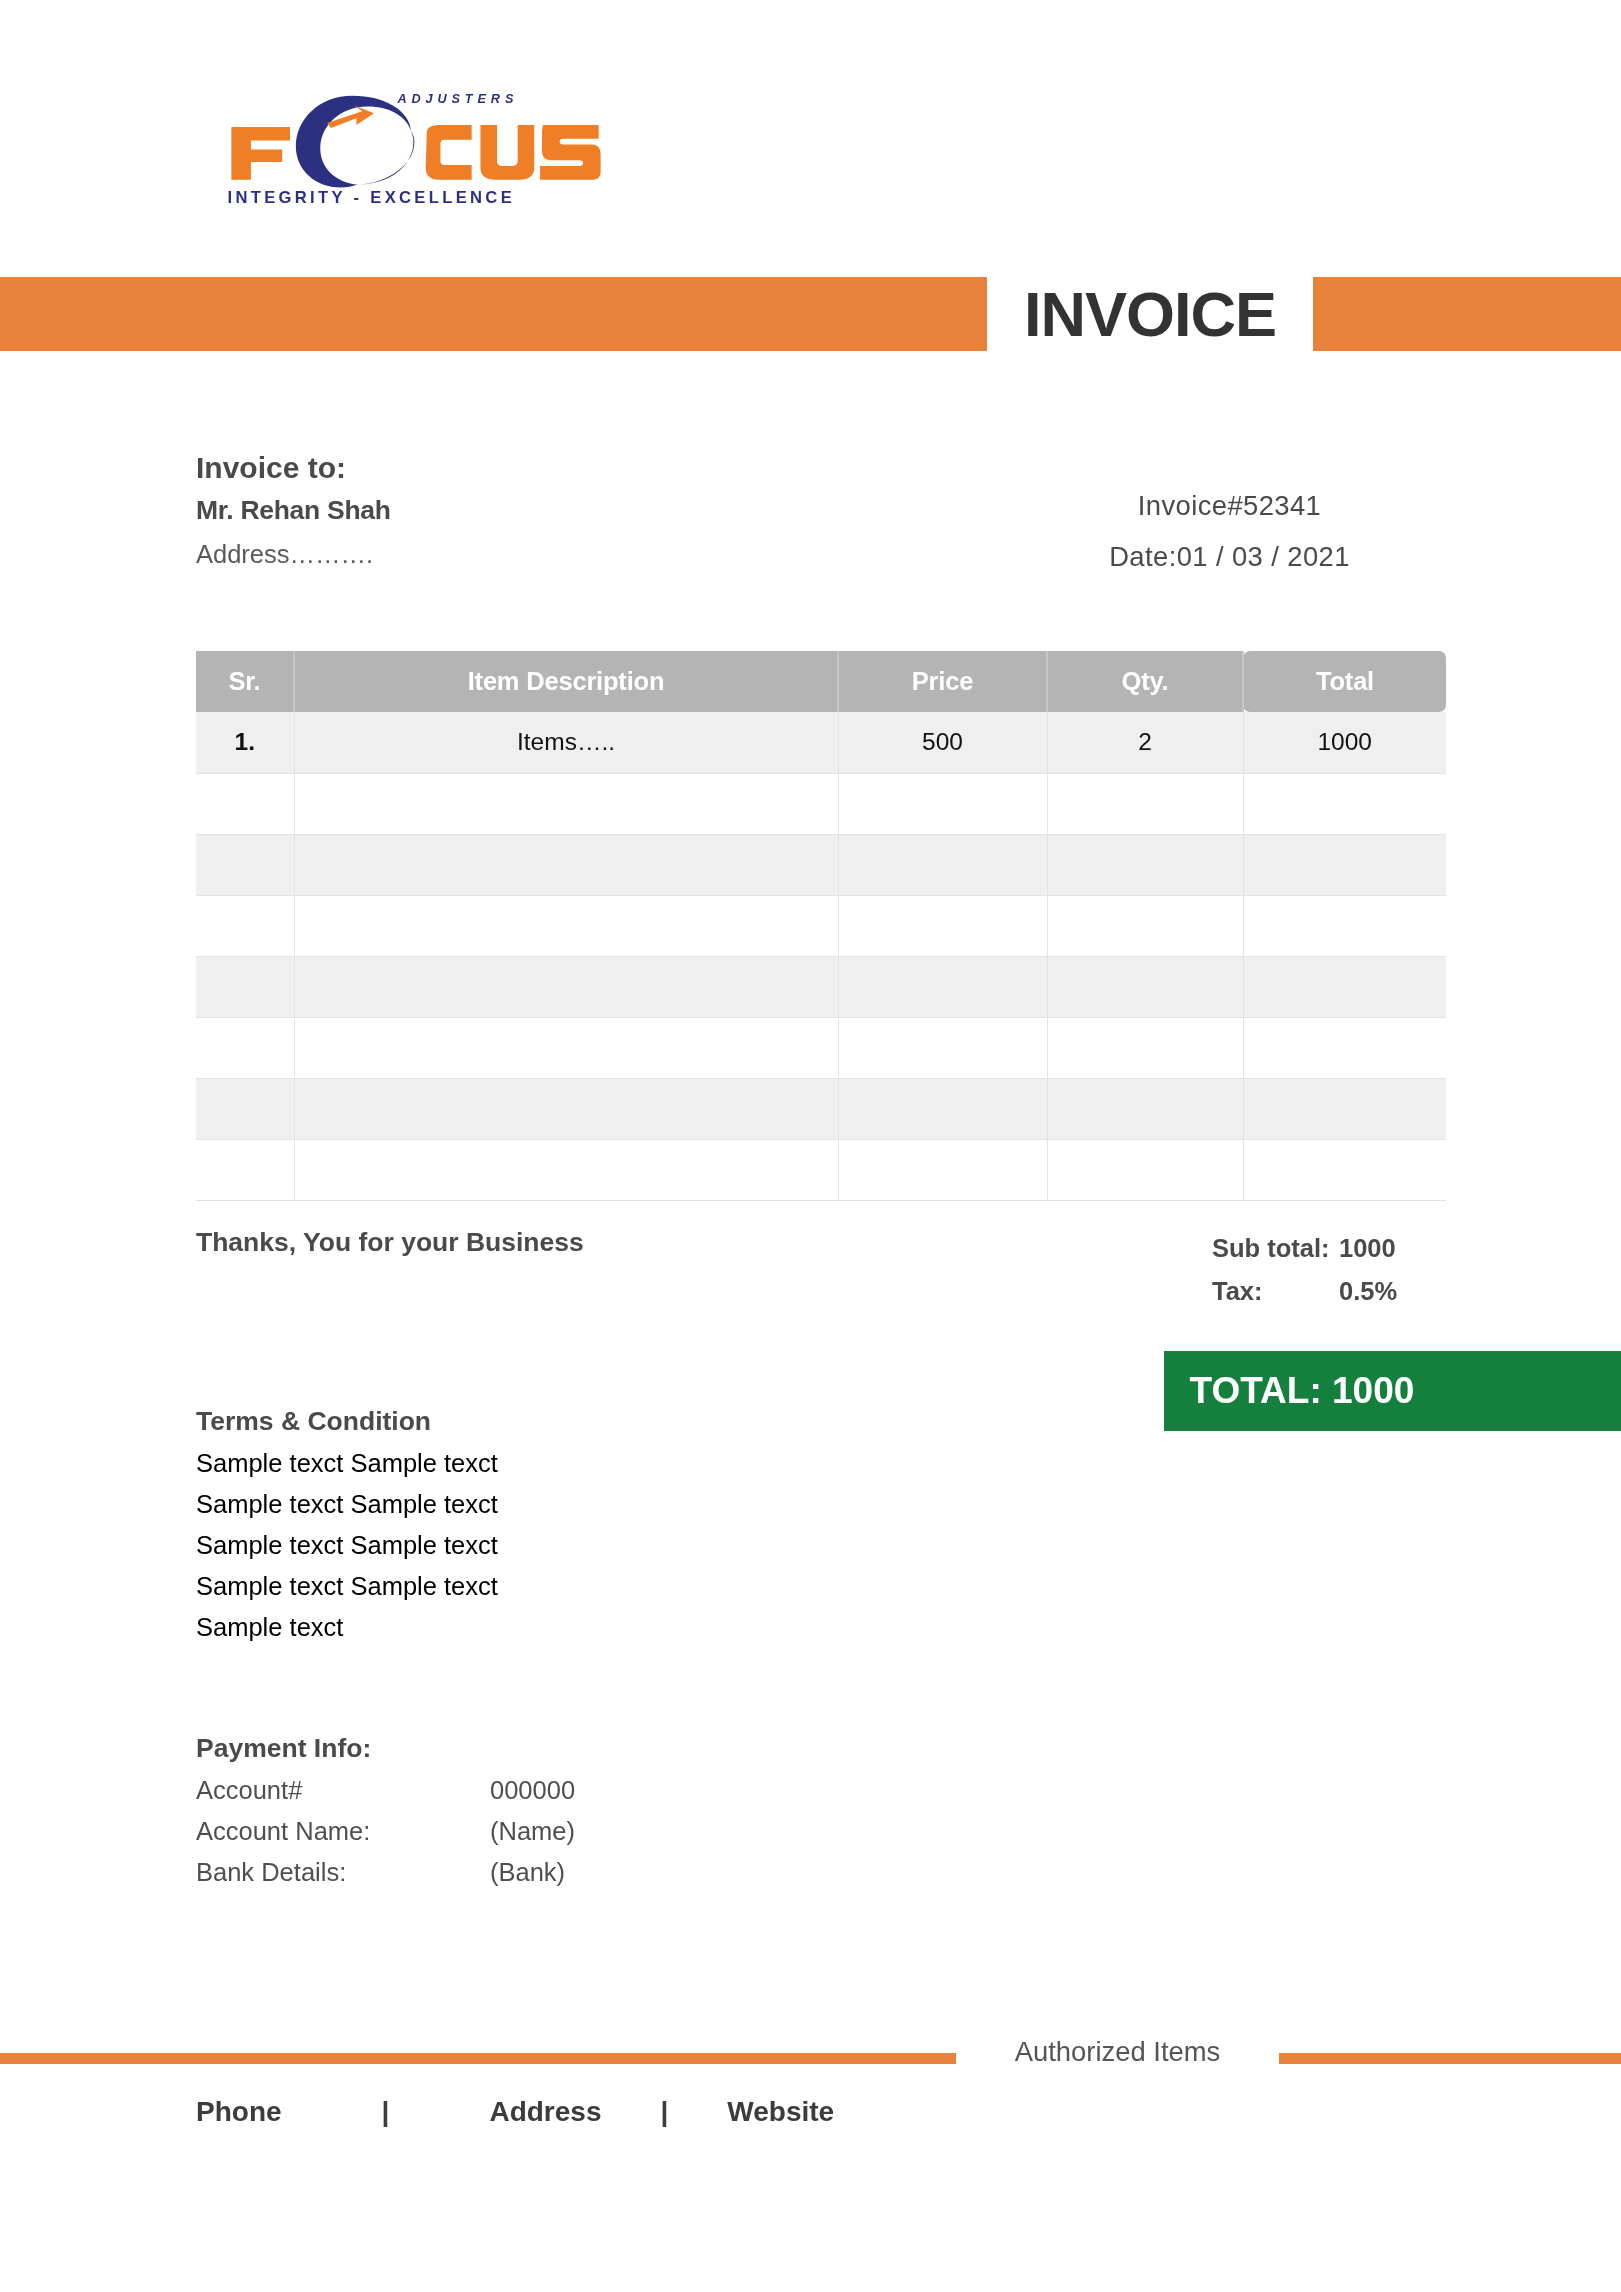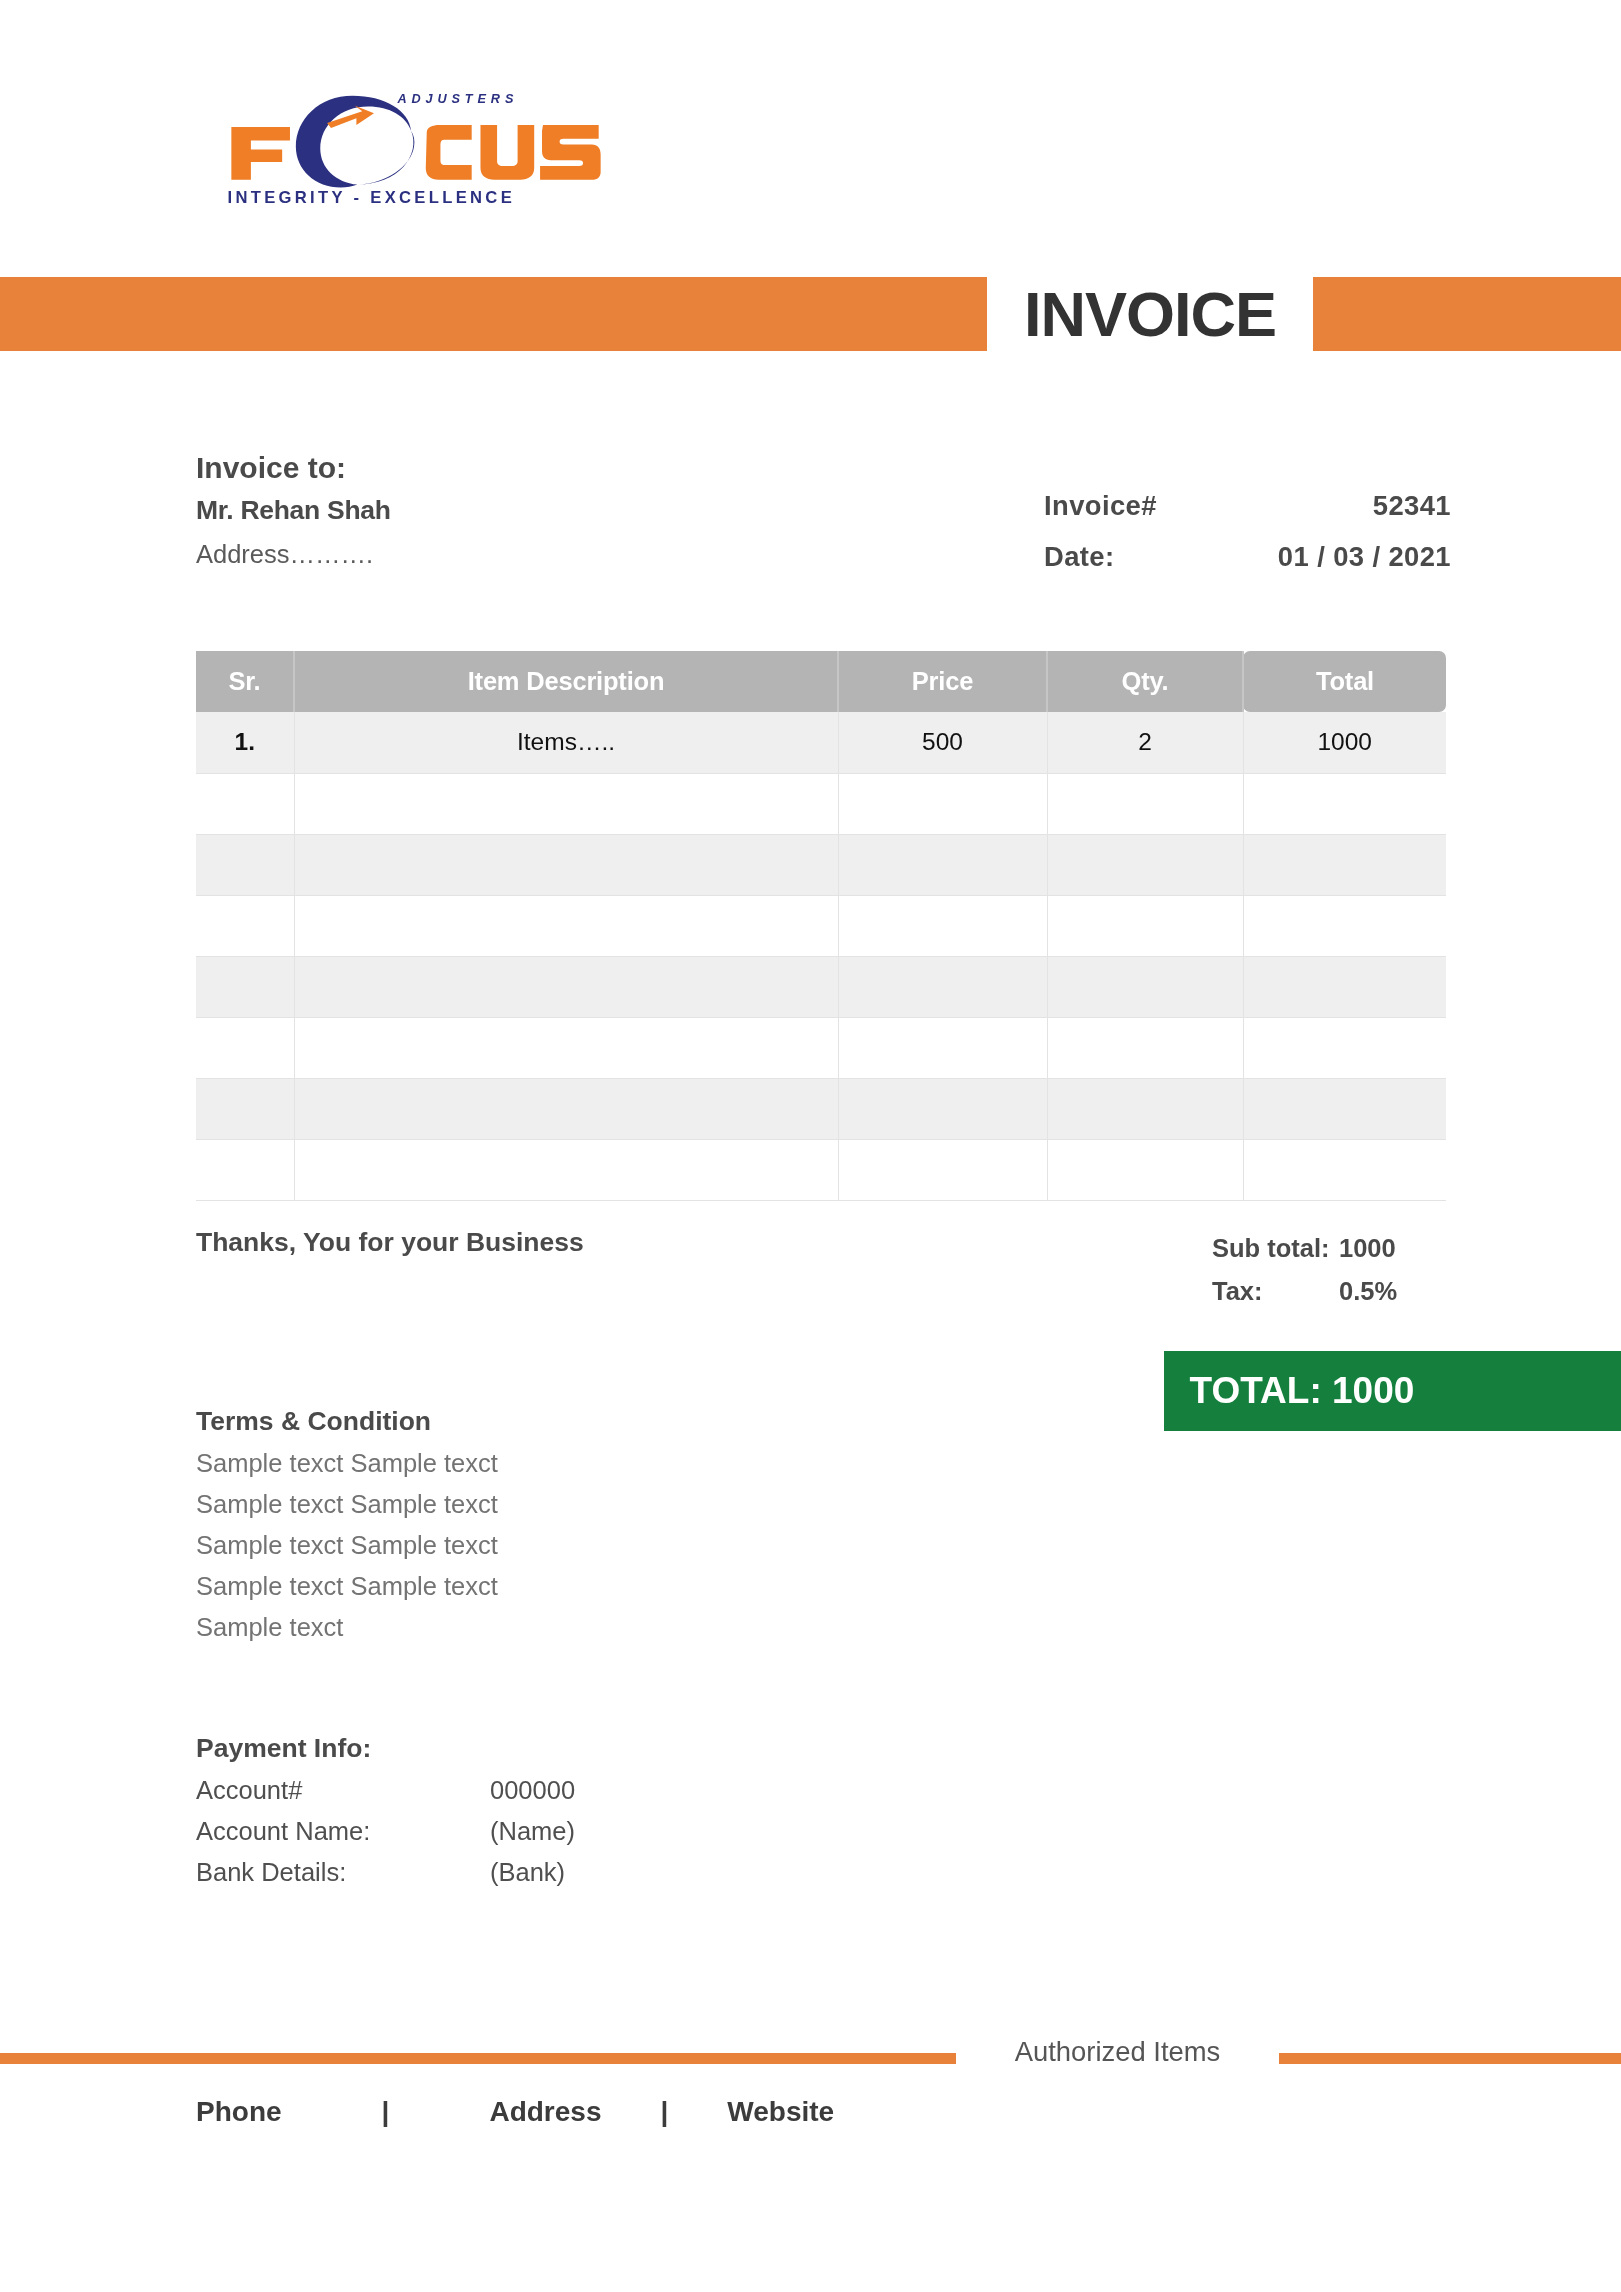--- a/index.html
+++ b/index.html
@@ -83,26 +83,25 @@
   
   .meta {
     position: absolute;
     left: 1008px;
     top: 480px;
     width: 443px;
     color: #4a4a4a;
   }
   .meta-row {
     display: flex;
-    justify-content: space-between;
+    justify-content: center;
     font-size: 27.4px;
-    font-weight: bold;
+    font-weight: normal;
     line-height: 51px;
     letter-spacing: 0.4px;
-    margin-left: 36px;
   }
   .meta-label { text-align: left; }
   .meta-value { text-align: right; }
 
   
   .items-table {
     position: absolute;
     left: 196px;
     top: 651px;
     width: 1250px;
@@ -185,21 +184,21 @@
   .terms {
     position: absolute;
     left: 196px;
     top: 1400px;
     color: #4a4a4a;
   }
   .terms-title {
     font-size: 26.5px; font-weight: bold; line-height: 43px;
   }
   .terms-line {
-    font-size: 25.5px; font-weight: normal; color: #737373; line-height: 41px;
+    font-size: 25.5px; font-weight: normal; color: #000000; line-height: 41px;
   }
 
   
   .payinfo {
     position: absolute;
     left: 196px;
     top: 1727px;
     color: #4a4a4a;
   }
   .payinfo-title {

